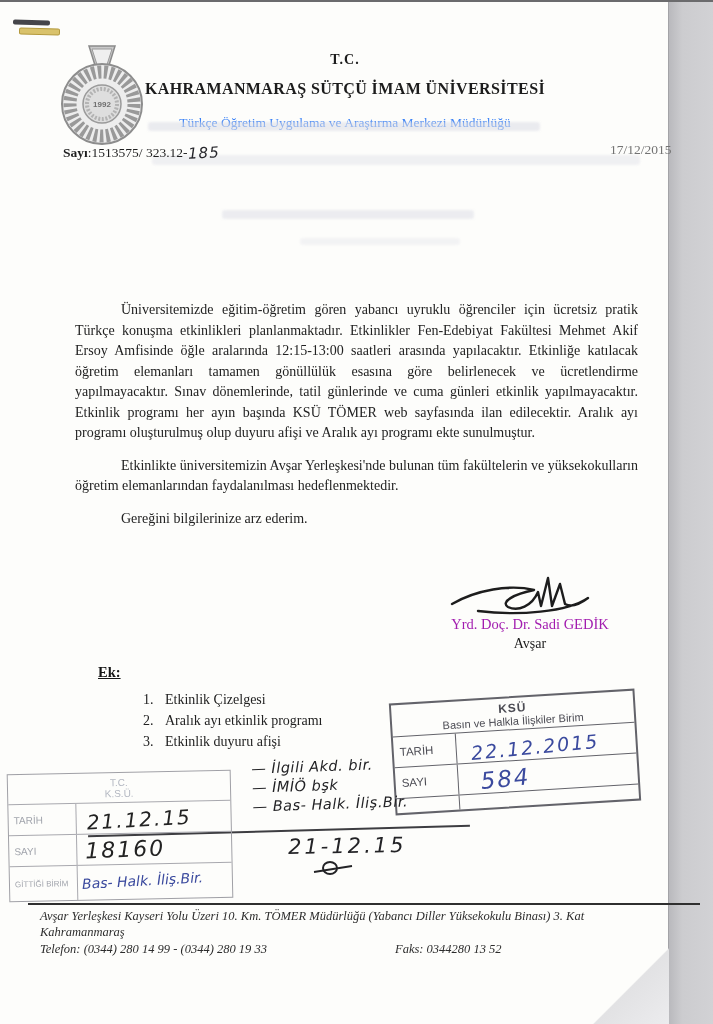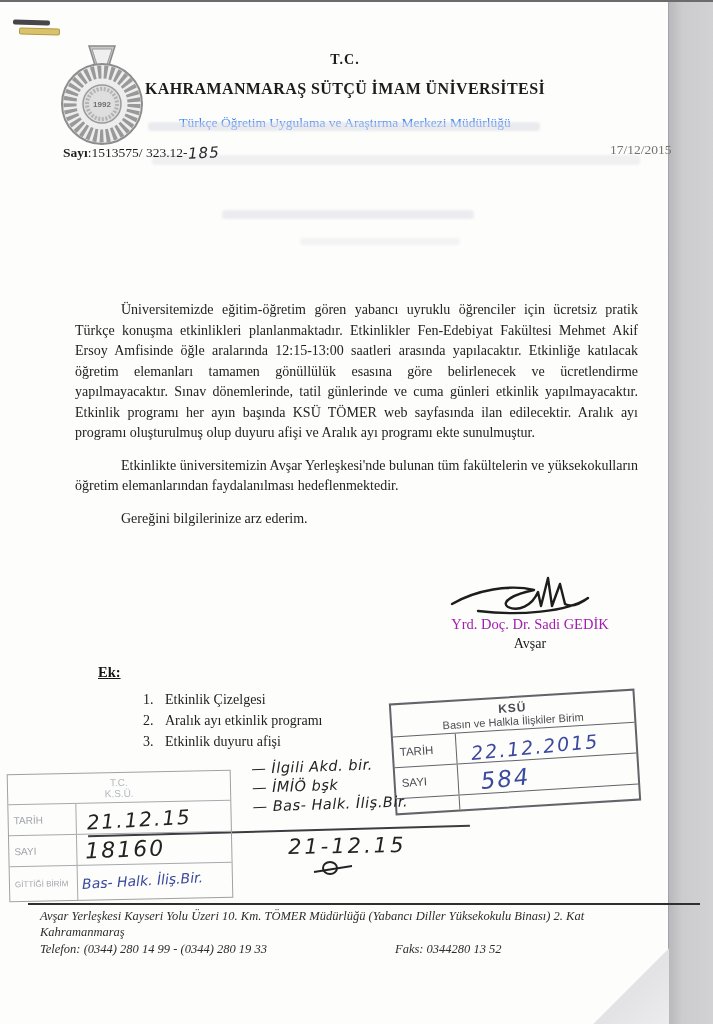--- a/index.html
+++ b/index.html
@@ -191,20 +191,20 @@
     <div class="row">
       <div class="cell-l" style="font-size:8px;">GİTTİĞİ BİRİM</div>
       <div class="cell-v">
           <span class="hand-blue sl-birim">Bas- Halk. İliş.Bir.</span>
         </div>
     </div>
   </div>
 
   <div class="foot-rule"></div>
   <div class="footer">
-    <div>Avşar Yerleşkesi Kayseri Yolu Üzeri 10. Km. TÖMER Müdürlüğü  (Yabancı Diller Yüksekokulu Binası) 2.  Kat</div>
+    <div>Avşar Yerleşkesi Kayseri Yolu Üzeri 10. Km. TÖMER Müdürlüğü  (Yabancı Diller Yüksekokulu Binası) 3.  Kat</div>
     <div>Kahramanmaraş</div>
     <div class="tel-row">
       <div class="tel">Telefon: (0344) 280 14 99 - (0344) 280 19 33</div>
       <div>Faks: 0344280 13 52</div>
     </div>
   </div>
 </div>
 
 </body></html>

